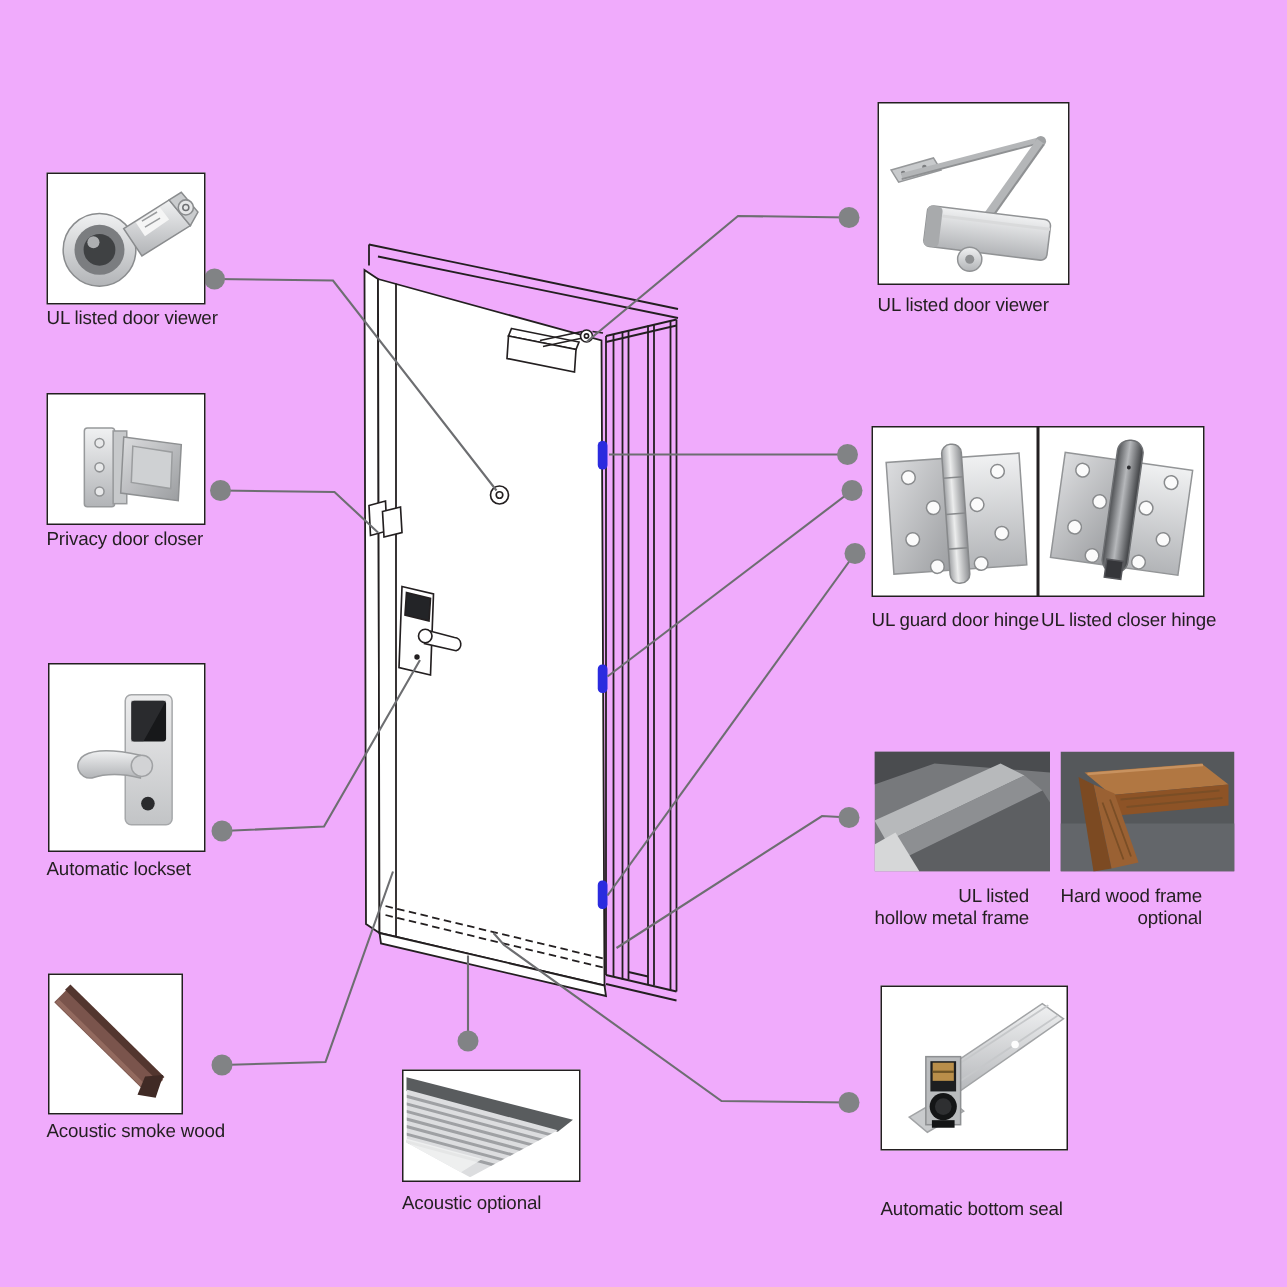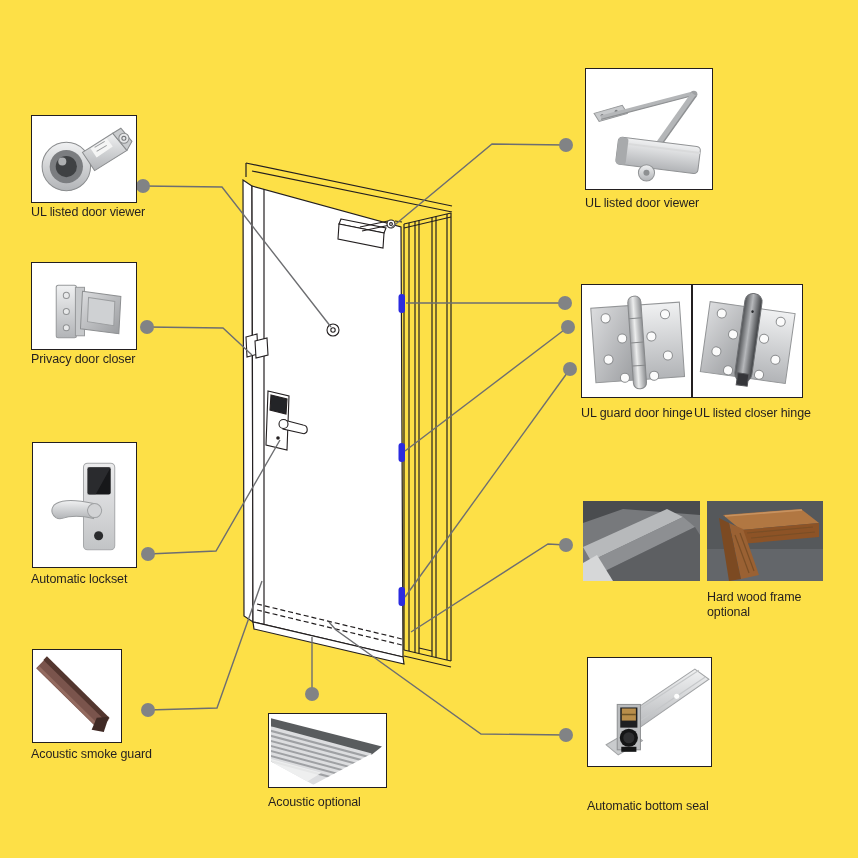--- a/index.html
+++ b/index.html
@@ -1,17 +1,17 @@
 <!DOCTYPE html>
 <html><head>
 <meta charset="utf-8">
 <style>
   html,body{margin:0;padding:0;background:#fff;}
-  .canvas{position:relative;width:858px;height:858px;background:#fde047;overflow:hidden;
-          font-family:"Liberation Sans",sans-serif;color:#231f20;}
+  .canvas{position:relative;width:858px;height:858px;background:#f0abfc;overflow:hidden;
+          font-family:"Liberation Sans",sans-serif;color:#231f20;text-align:right;}
   .drawing{position:absolute;left:0;top:0;}
   .pbox{position:absolute;border:1.5px solid #231f20;background:#fff;box-sizing:border-box;}
   .pimg{position:absolute;box-sizing:border-box;}
   .pbox svg,.pimg svg{display:block;width:100%;height:100%;}
   .plabel{position:absolute;font-size:12.5px;font-weight:500;letter-spacing:-0.1px;
           line-height:1.18;color:#231f20;white-space:nowrap;}
   .ln{display:block;}
 </style>
 </head>
 <body>
@@ -180,21 +180,21 @@
   <div class="plabel" style="left:31px;top:572px">Automatic lockset</div>
 
   <div class="pbox" style="left:32px;top:649px;width:90px;height:94px">
     <svg viewBox="0 0 87 91">
       <path d="M8,13 L70,74" stroke="#7a544c" stroke-width="14"></path>
       <path d="M12,8 L74,69" stroke="#53362f" stroke-width="5"></path>
       <path d="M5,17 L66,77" stroke="#936a5f" stroke-width="3"></path>
       <polygon points="63,67 75,66 70,81 58,79" fill="#402a25"></polygon>
     </svg>
   </div>
-  <div class="plabel" style="left:31px;top:747px">Acoustic smoke guard</div>
+  <div class="plabel" style="left:31px;top:747px">Acoustic smoke wood</div>
 
   <div class="pbox" style="left:585px;top:68px;width:128px;height:122px">
     <svg viewBox="0 0 125 119">
       <polygon points="8,44 36,36 41,44 13,52" fill="#c8cacc" stroke="#96989a"></polygon>
       <circle cx="16" cy="46" r="1.5" fill="#7c7e80"></circle>
         <circle cx="30" cy="42" r="1.5" fill="#7c7e80"></circle>
       <path d="M15,48 L107,24" stroke="#b4b6b8" stroke-width="4"></path>
       <path d="M15,50 L107,26" stroke="#8f9193" stroke-width="1.2"></path>
       <circle cx="107" cy="25" r="3.5" fill="#9fa1a3"></circle>
       <path d="M107,25 L68,80" stroke="#b4b6b8" stroke-width="6"></path>
@@ -256,20 +256,24 @@
   <div class="pimg" style="left:583px;top:501px;width:117px;height:80px">
     <svg viewBox="0 0 117 80" preserveAspectRatio="none">
       <rect width="117" height="80" fill="#77797c"></rect>
       <polygon points="0,0 117,0 117,14 40,8 0,22" fill="#4a4c4f"></polygon>
       <polygon points="0,46 84,8 100,16 8,60" fill="#b7b9bb"></polygon>
       <polygon points="8,60 100,16 112,26 18,72" fill="#8d8f92"></polygon>
       <polygon points="18,72 112,26 117,34 117,80 30,80" fill="#5d5f62"></polygon>
       <polygon points="0,62 14,54 30,80 0,80" fill="#d6d7d8"></polygon>
     </svg>
   </div>
+  <div class="plabel" style="left:583px;top:590px">
+    <span class="ln">UL listed</span>
+    <span class="ln">hollow metal frame</span>
+  </div>
 
   <div class="pimg" style="left:707px;top:501px;width:116px;height:80px">
     <svg viewBox="0 0 116 80" preserveAspectRatio="none">
       <rect width="116" height="80" fill="#55585b"></rect>
       <rect y="48" width="116" height="32" fill="#63666a"></rect>
       <polygon points="16,14 94,8 112,22 34,29" fill="#b17742"></polygon>
       <polygon points="34,29 112,22 112,36 34,43" fill="#8d5326"></polygon>
       <polygon points="22,22 36,28 52,74 34,78" fill="#9a6133"></polygon>
       <polygon points="12,17 22,22 34,78 22,80" fill="#7c4a22"></polygon>
       <path d="M40,32 L106,26 M44,37 L108,31 M28,34 L42,72 M33,32 L47,70" stroke="#7a4e26" stroke-width="1.2" fill="none"></path>

